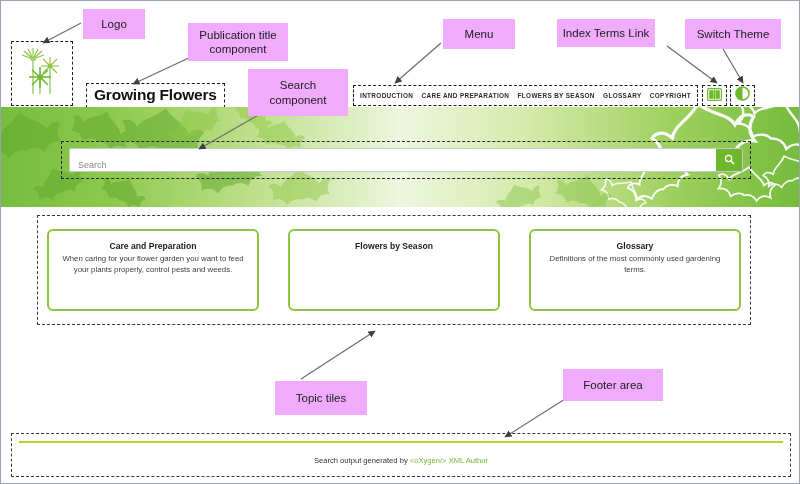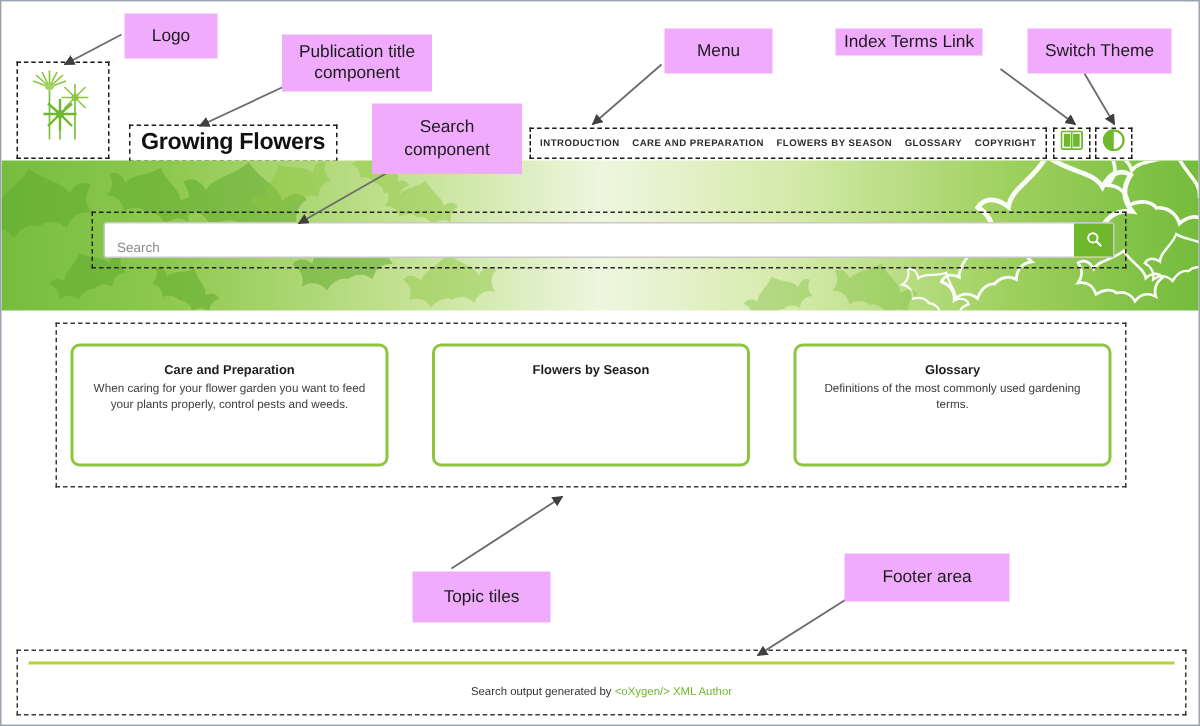--- a/index.html
+++ b/index.html
@@ -393,18 +393,18 @@
       <line x1="722" y1="48" x2="742" y2="82"></line>
       <line x1="300" y1="378" x2="374" y2="330"></line>
       <line x1="564" y1="398" x2="504" y2="436"></line>
     </g>
   </svg>
 
   <div class="callout" style="left:82px;  top:8px;   width:62px;  height:30px;">Logo</div>
   <div class="callout" style="left:187px; top:22px;  width:100px; height:38px;">Publication title component</div>
   <div class="callout" style="left:247px; top:68px;  width:100px; height:47px;">Search component</div>
   <div class="callout" style="left:442px; top:18px;  width:72px;  height:30px;">Menu</div>
-  <div class="callout" style="left:556px; top:18px;  width:98px;  height:18px;">Index Terms Link</div>
+  <div class="callout" style="left:556px; top:18px;  width:98px;  height:28px;">Index Terms Link</div>
   <div class="callout" style="left:684px; top:18px;  width:96px;  height:30px;">Switch Theme</div>
   <div class="callout" style="left:274px; top:380px; width:92px;  height:34px;">Topic tiles</div>
-  <div class="callout" style="left:562px; top:368px; width:110px;  height:32px;">Footer area</div>
+  <div class="callout" style="left:562px; top:368px; width:100px;  height:32px;">Footer area</div>
 
 </div>
 
 </body></html>

